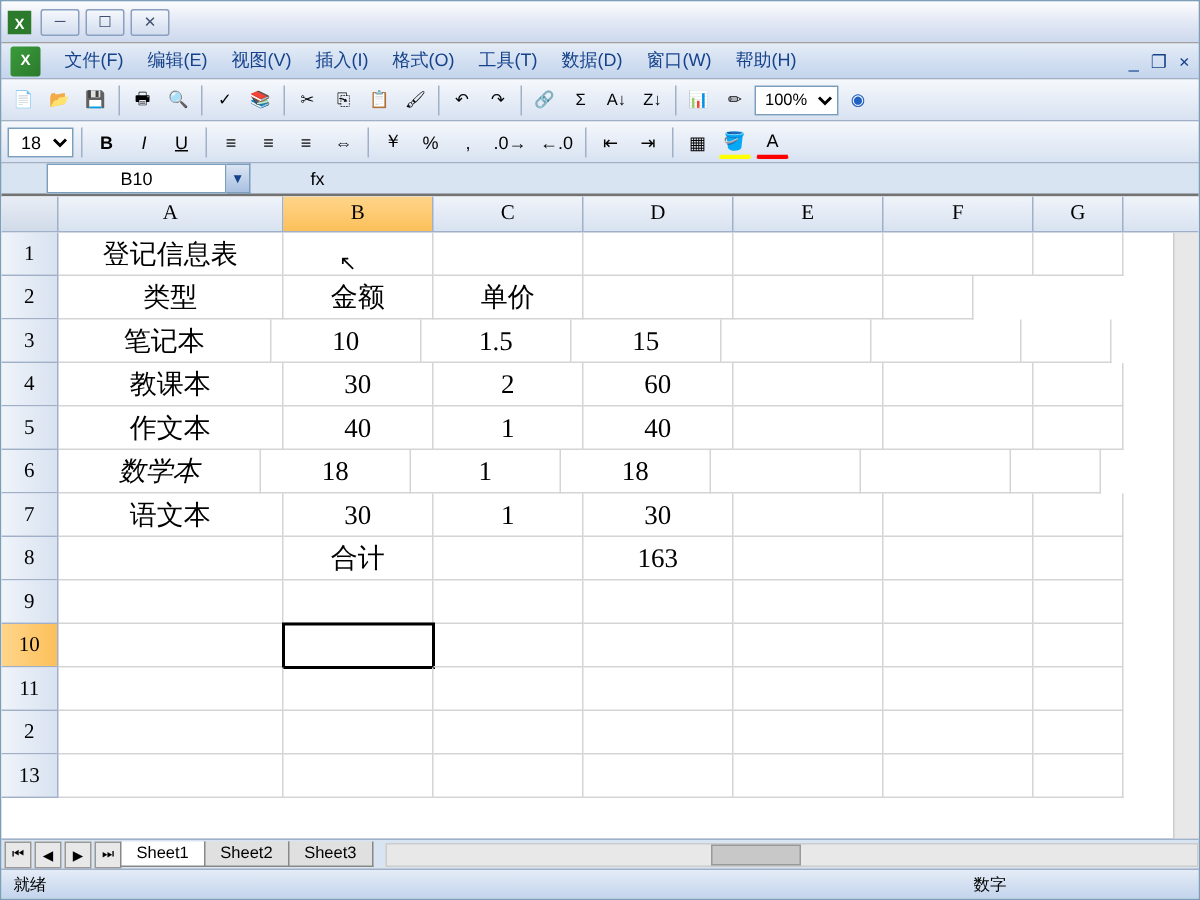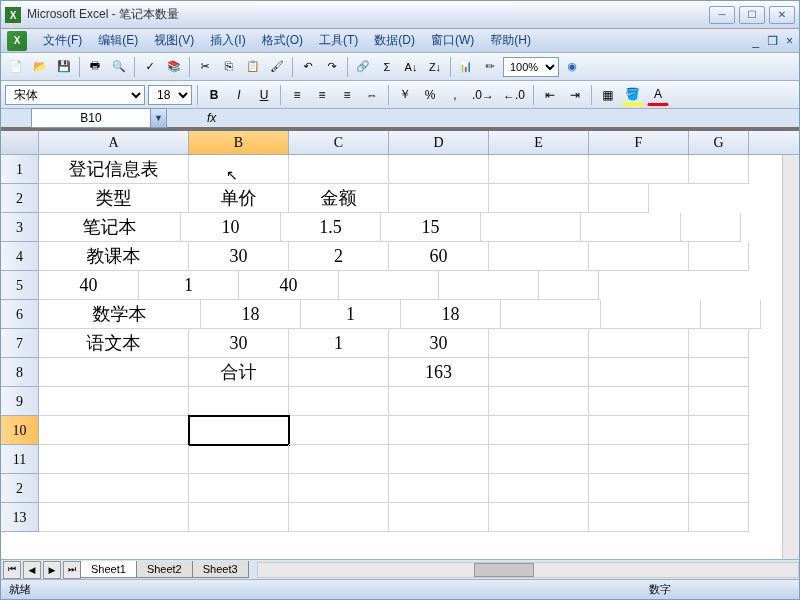--- a/index.html
+++ b/index.html
@@ -15,25 +15,25 @@
 .menu-item { padding: 2px 8px; cursor: pointer; color: #15428b; }
 .menubar .right { margin-left: auto; display:flex; gap:8px; }
 .menubar .right span { cursor:pointer; color:#15428b; }
 .toolbar { height: 28px; background: linear-gradient(#f5f8fc, #d8e2f1); display: flex; align-items: center; padding: 0 4px; gap: 2px; border-bottom: 1px solid #a0b0c8; }
 .tb-btn { width: 22px; height: 22px; display:flex; align-items:center; justify-content:center; cursor:pointer; font-size:11px; border:1px solid transparent; border-radius:2px; }
 .tb-sep { width:1px; height:20px; background:#a0b0c8; margin:0 2px; }
 .tb-combo { height:20px; border:1px solid #7b9ebd; background:#fff; font-size:11px; padding:0 2px; }
 .fmt-bar { height: 28px; background: linear-gradient(#f5f8fc, #d8e2f1); display:flex; align-items:center; padding:0 4px; gap:3px; border-bottom:1px solid #a0b0c8; }
 .fmt-combo { height:20px; border:1px solid #7b9ebd; background:#fff; font-size:12px; padding:0 4px; }
 .fmt-btn { min-width:22px; height:22px; display:flex; align-items:center; justify-content:center; cursor:pointer; font-size:12px; border:1px solid transparent; border-radius:2px; padding:0 2px;}
-.namebox-row { height: 22px; background:#d8e4f2; display:flex; align-items:center; border-bottom:4px solid #737373; }
+.namebox-row { height: 22px; background:#d8e4f2; display:flex; align-items:center; border-bottom:2px solid #737373; }
 .namebox { width:120px; height:20px; background:#fff; border:1px solid #7b9ebd; margin-left:30px; text-align:center; font-size:12px; line-height:18px; }
 .namebox-dd { width:16px; height:20px; background:linear-gradient(#dbe5f4,#a9c0e0); border:1px solid #7b9ebd; border-left:none; display:flex; align-items:center; justify-content:center; font-size:9px; cursor:pointer; color:#15428b; }
 .fx-area { display:flex; align-items:center; margin-left:40px; }
-.fx-label { font-style:italic; font-size:12px; color:#000000; margin-right:6px; }
+.fx-label { font-size:12px; color:#000000; margin-right:6px; }
 .grid-area { flex:1; display:flex; flex-direction:column; background:#fff; overflow:hidden; }
 .col-headers { display:flex; height:24px; background:linear-gradient(#f0f4fa,#d8e2f0); border-bottom:1px solid #a0b0c8; }
 .corner { width:38px; border-right:1px solid #a0b0c8; background:linear-gradient(#e8edf5,#d0dae8); }
 .col-h { border-right:1px solid #a0b0c8; text-align:center; font-size:14px; line-height:24px; font-family:"Times New Roman",serif; cursor:pointer; }
 .rows { flex:1; overflow:auto; position:relative; }
 .row { display:flex; height:29px; }
 .row-h { width:38px; background:linear-gradient(90deg,#f0f4fa,#d8e2f0); border-right:1px solid #a0b0c8; border-bottom:1px solid #a0b0c8; text-align:center; font-size:14px; line-height:29px; font-family:"Times New Roman",serif; cursor:pointer; }
 .cell { border-right:1px solid #d4d4d4; border-bottom:1px solid #d4d4d4; font-size:18px; line-height:28px; text-align:center; overflow:hidden; white-space:nowrap; font-family:"宋体",SimSun,serif; }
 .selected-rh { background:linear-gradient(90deg,#ffd58a,#fcc05a) !important; }
 .selected-ch { background:linear-gradient(#ffd58a,#fcc05a) !important; }
@@ -55,21 +55,20 @@
 
 <div class="window">
 
   <div class="titlebar">
     <span class="icon">
       <svg class="icon16" viewBox="0 0 16 16">
           <rect width="16" height="16" fill="#2c7a2c"></rect>
           <text x="8" y="12" text-anchor="middle" fill="#fff" font-size="10" font-weight="bold">X</text>
         </svg>
     </span>
-    <span class="title"><span>Microsoft Excel</span> - <span>笔记本数量</span></span>
     <div class="win-controls">
       <div class="win-btn">─</div>
       <div class="win-btn">☐</div>
       <div class="win-btn">✕</div>
     </div>
   </div>
 
   <div class="menubar">
     <span class="app-logo">X</span>
     <span class="menu-item">文件(F)</span>
@@ -112,21 +111,20 @@
     <div class="tb-btn">A↓</div>
     <div class="tb-btn">Z↓</div>
     <div class="tb-sep"></div>
     <div class="tb-btn">📊</div>
     <div class="tb-btn">✏</div>
     <select class="tb-combo" style="width:56px;"><option>100%</option></select>
     <div class="tb-btn" style="color:#2060c0;">◉</div>
   </div>
 
   <div class="fmt-bar">
-    <select class="fmt-combo" style="width:140px;"><option>宋体</option></select>
     <select class="fmt-combo" style="width:44px;"><option>18</option></select>
     <div class="tb-sep"></div>
     <div class="fmt-btn">
         <b>B</b>
       </div>
     <div class="fmt-btn">
         <i>I</i>
       </div>
     <div class="fmt-btn">
         <u>U</u>
@@ -179,22 +177,22 @@
           <div class="cell" style="width: 100px;"></div>
           <div class="cell" style="width: 100px;"></div>
           <div class="cell" style="width: 100px;"></div>
           <div class="cell" style="width: 100px;"></div>
           <div class="cell" style="width: 100px;"></div>
           <div class="cell" style="width: 60px;"></div>
         </div>
         <div class="row">
           <div class="row-h">2</div>
           <div class="cell" style="width: 150px; text-align: center;">类型</div>
+          <div class="cell" style="width: 100px;">金额</div>
           <div class="cell" style="width: 100px;">单价</div>
-          <div class="cell" style="width: 100px;">金额</div>
           <div class="cell" style="width: 100px;"></div>
           <div class="cell" style="width: 100px;"></div>
           <div class="cell" style="width: 60px;"></div>
         </div>
         <div class="row">
           <div class="row-h">3</div>
           <div class="cell" style="width: 142px;">笔记本</div>
           <div class="cell" style="width: 100px;">10</div>
           <div class="cell" style="width: 100px;">1.5</div>
           <div class="cell" style="width: 100px;">15</div>
@@ -207,30 +205,31 @@
           <div class="cell" style="width: 150px;">教课本</div>
           <div class="cell" style="width: 100px;">30</div>
           <div class="cell" style="width: 100px;">2</div>
           <div class="cell" style="width: 100px;">60</div>
           <div class="cell" style="width: 100px;"></div>
           <div class="cell" style="width: 100px;"></div>
           <div class="cell" style="width: 60px;"></div>
         </div>
         <div class="row">
           <div class="row-h">5</div>
+          <div class="cell" style="width: 150px;">作文本</div>
           <div class="cell" style="width: 100px;">40</div>
           <div class="cell" style="width: 100px;">1</div>
           <div class="cell" style="width: 100px;">40</div>
           <div class="cell" style="width: 100px;"></div>
           <div class="cell" style="width: 100px;"></div>
           <div class="cell" style="width: 60px;"></div>
         </div>
         <div class="row">
           <div class="row-h">6</div>
-          <div class="cell" style="width: 162px;">数学本</div>
+          <div class="cell" style="width: 135px; font-style: italic;">数学本</div>
           <div class="cell" style="width: 100px;">18</div>
           <div class="cell" style="width: 100px;">1</div>
           <div class="cell" style="width: 100px;">18</div>
           <div class="cell" style="width: 100px;"></div>
           <div class="cell" style="width: 100px;"></div>
           <div class="cell" style="width: 60px;"></div>
         </div>
         <div class="row">
           <div class="row-h">7</div>
           <div class="cell" style="width: 150px;">语文本</div>

